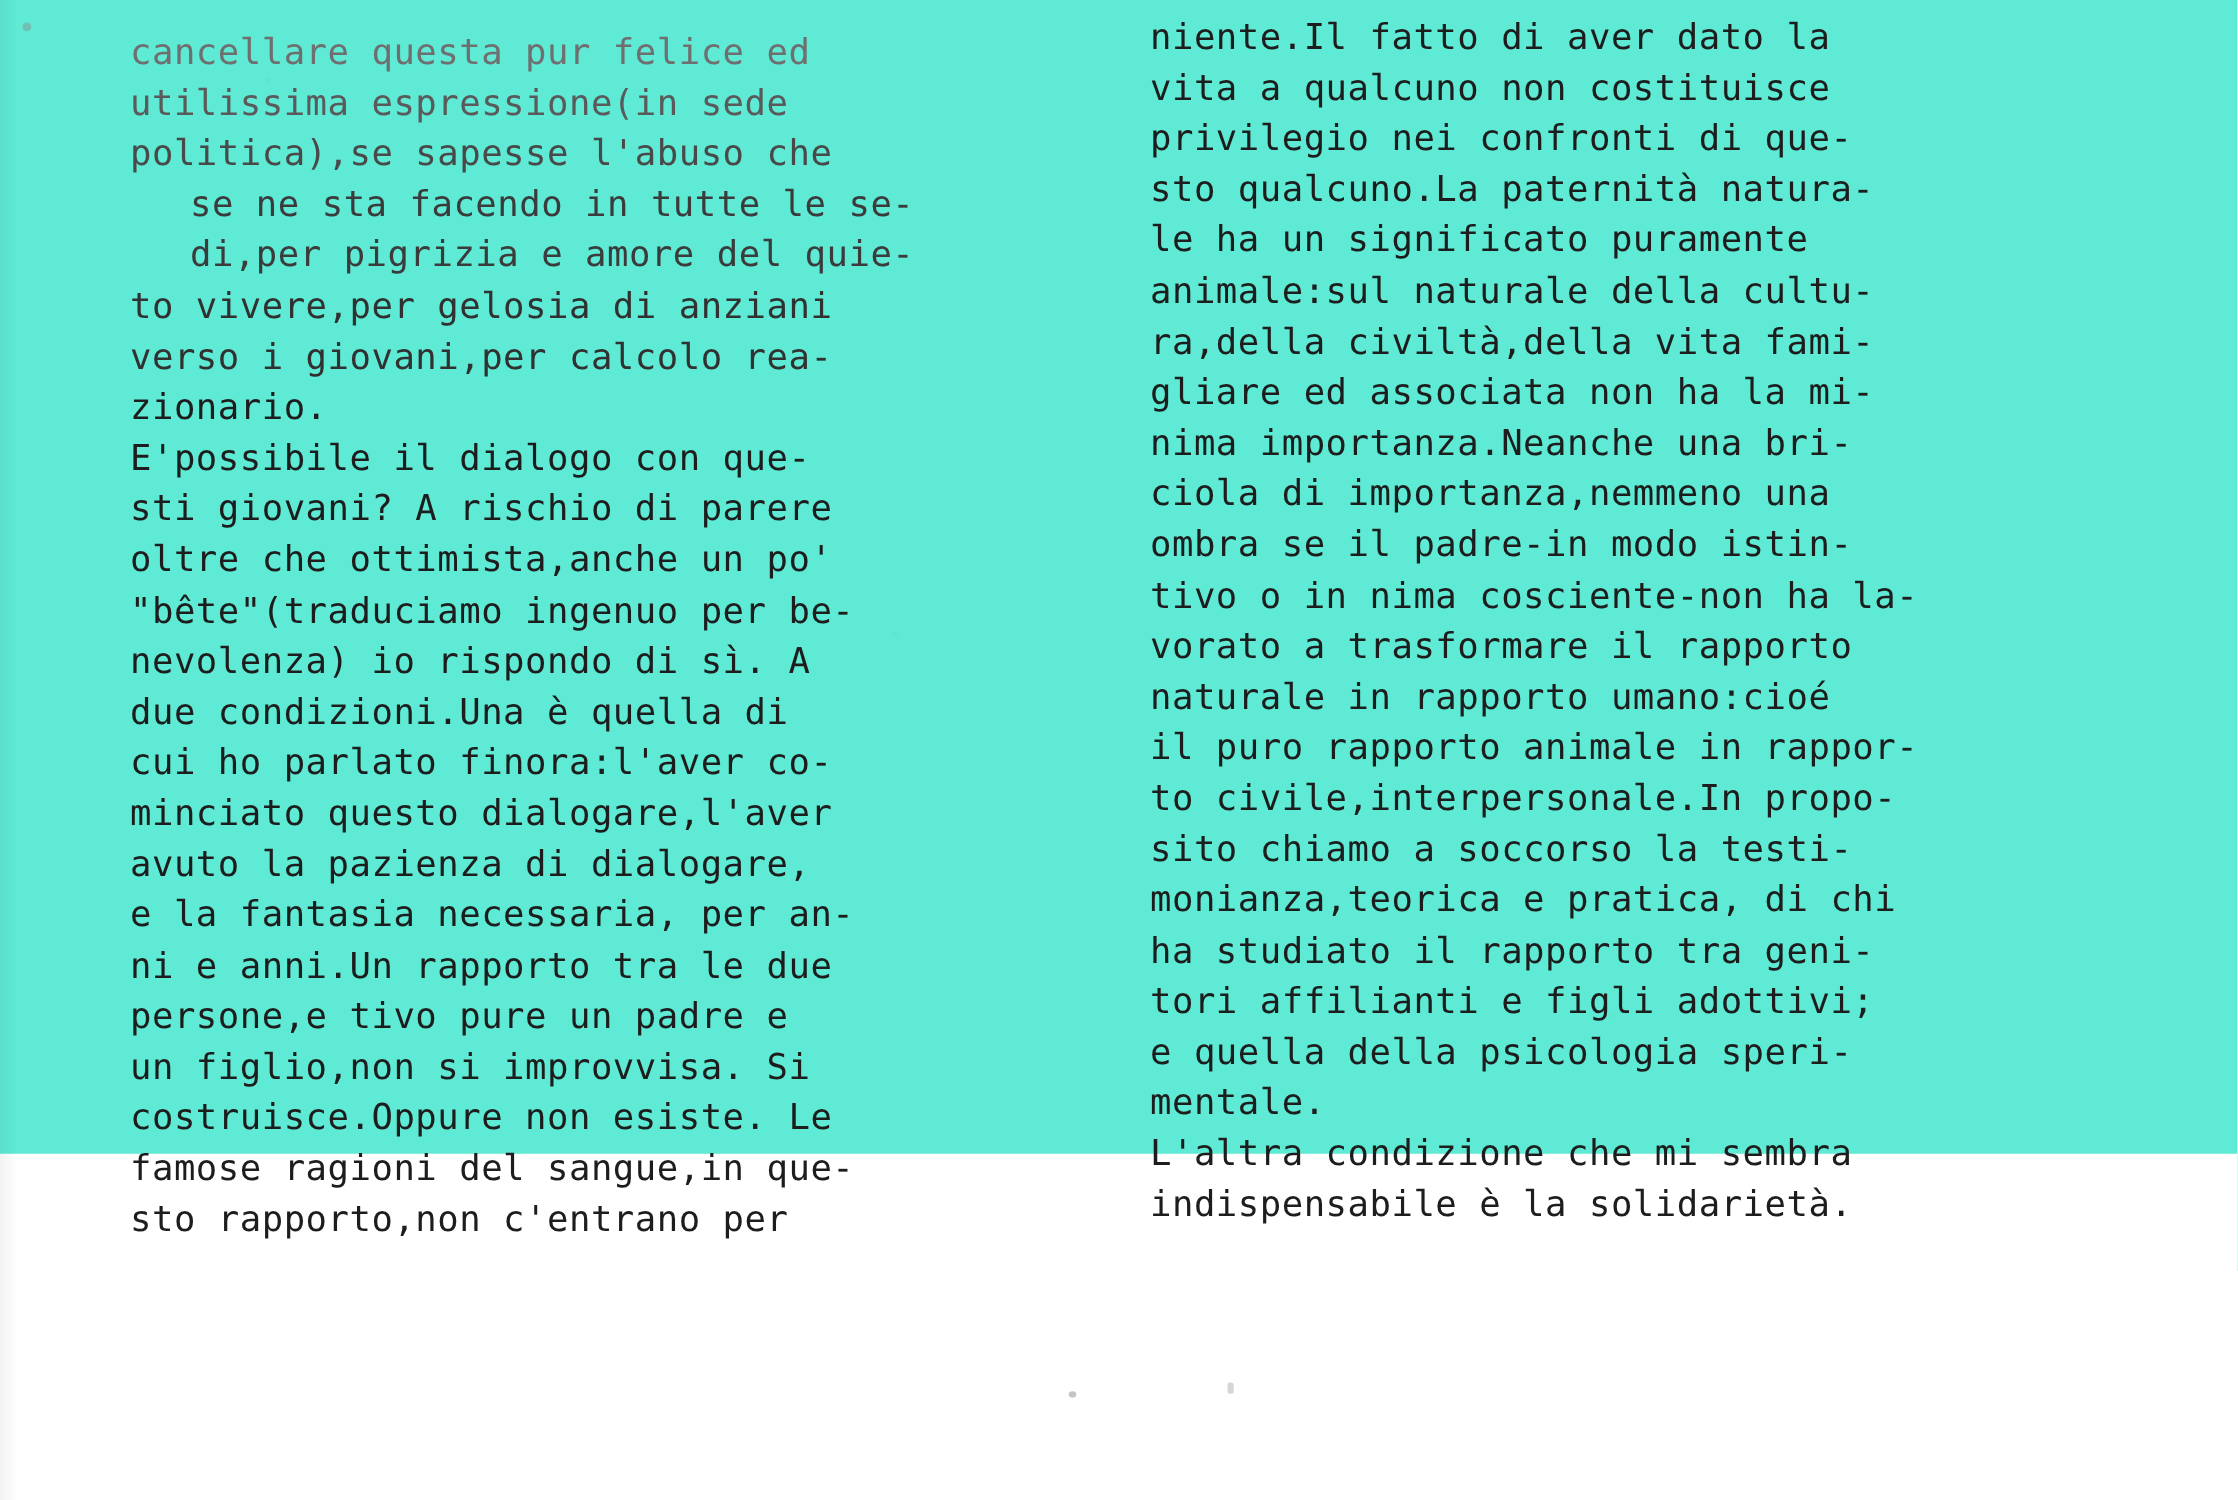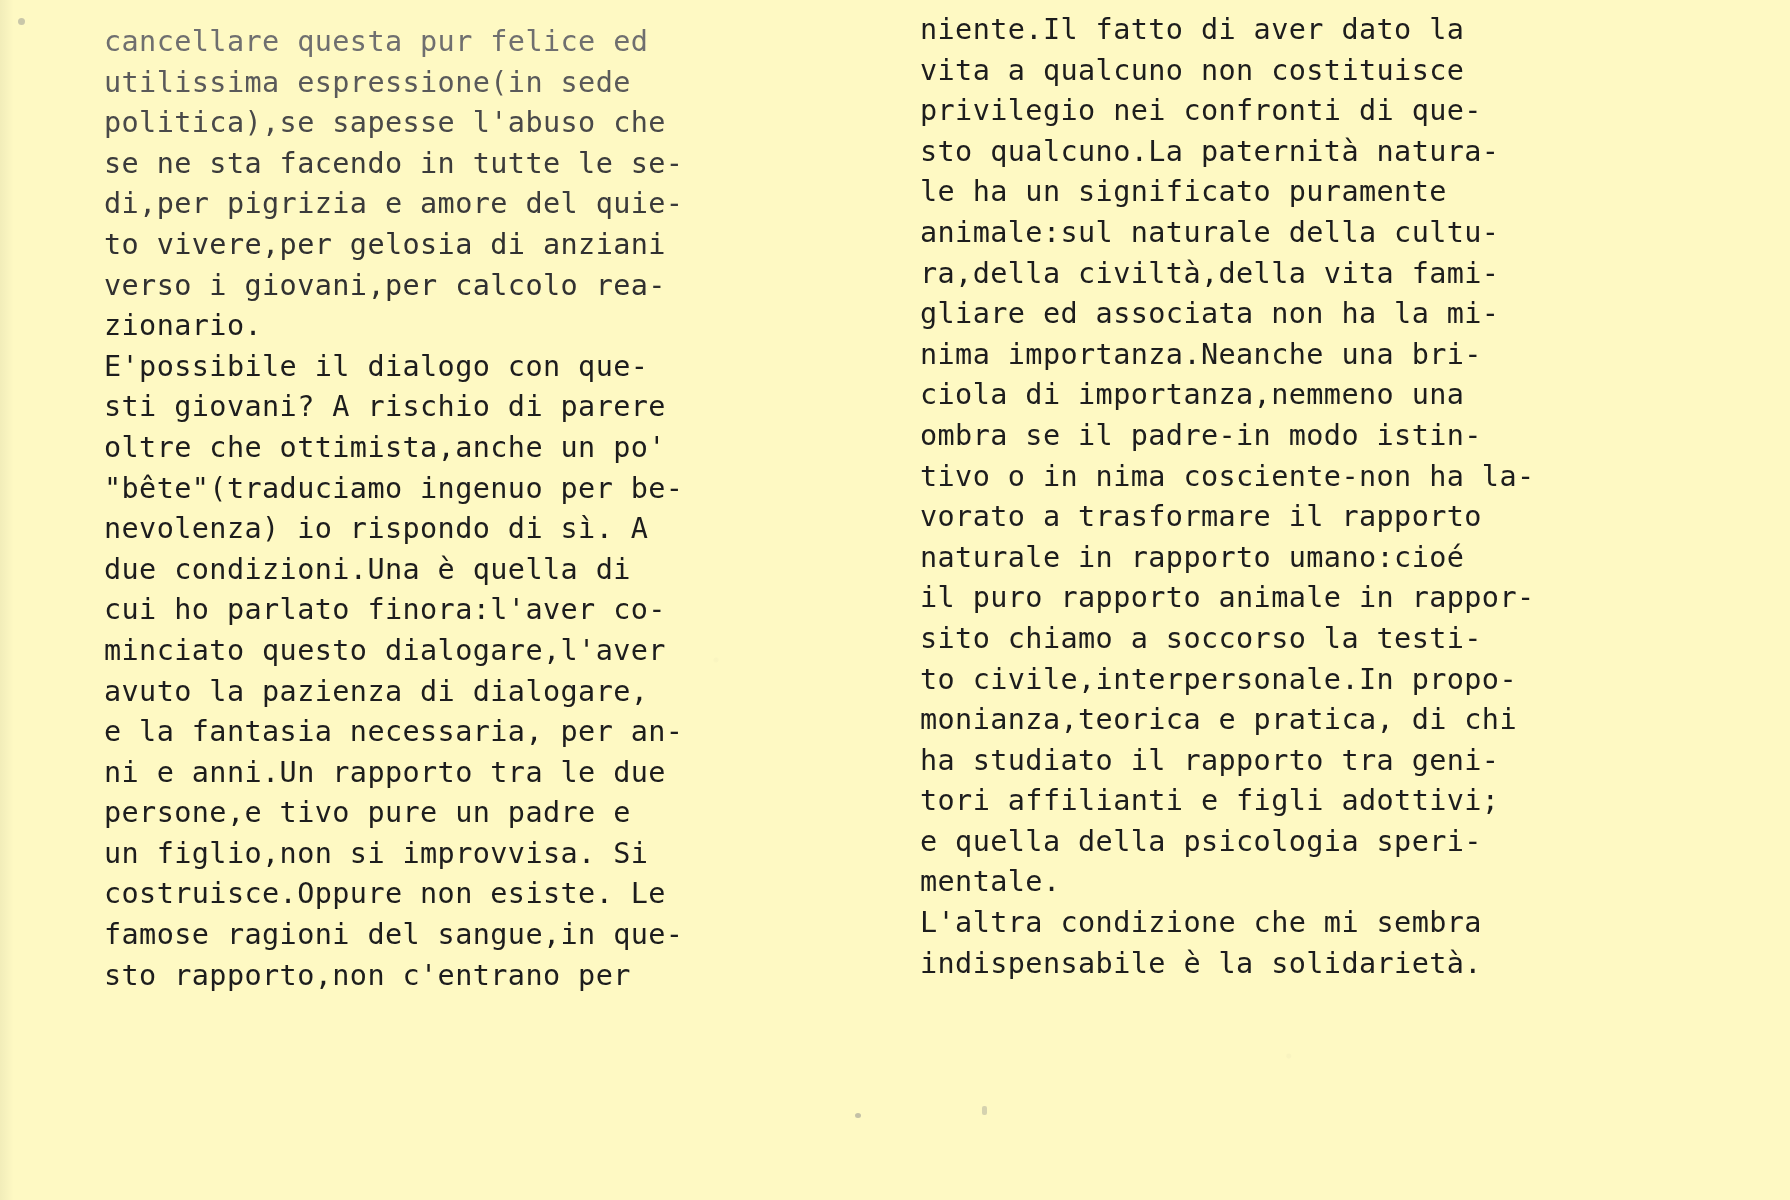--- a/index.html
+++ b/index.html
@@ -9,22 +9,22 @@
   }
   body {
     width: 1790px;
     height: 1200px;
     overflow: hidden;
     font-family: "DejaVu Sans Mono", monospace;
   }
   .page {
     position: relative;
     width: 1790px;
-    height: 1200px;
-    background: #fef9c3;
+    height: 923px;
+    background: #5eead4;
   }
   
   .scan-noise {
     position: absolute;
     inset: 0;
     pointer-events: none;
     background:
       radial-gradient(circle at 12% 7%, rgba(120,120,120,0.05) 0 2px, transparent 3px),
       radial-gradient(circle at 72% 88%, rgba(120,120,120,0.04) 0 2px, transparent 3px),
       radial-gradient(circle at 40% 55%, rgba(120,120,120,0.03) 0 2px, transparent 3px);
@@ -54,21 +54,21 @@
     font-size: 28.5px;
     line-height: 40.6px;
     letter-spacing: 0.4px;
     color: #1d1d1d;
     white-space: pre;
   }
   
   .fade-1 { color: #6f6f6f; }
   .fade-2 { color: #5a5a5a; }
   .fade-3 { color: #494949; }
-  .fade-4 { color: #3b3b3b; }
+  .fade-4 { color: #3b3b3b; margin-left: 48px; }
   .fade-5 { color: #313131; }
 
   .mark {
     position: absolute;
     background: #8a8a8a;
     border-radius: 50%;
     opacity: 0.45;
   }
   .mark-tl { left: 18px; top: 18px; width: 7px; height: 7px; }
   .mark-left-dot { left: 855px; top: 1113px; width: 6px; height: 5px; opacity: 0.5; }
@@ -129,22 +129,22 @@
       <div class="line">animale:sul naturale della cultu-</div>
       <div class="line">ra,della civiltà,della vita fami-</div>
       <div class="line">gliare ed associata non ha la mi-</div>
       <div class="line">nima importanza.Neanche una bri-</div>
       <div class="line">ciola di importanza,nemmeno una</div>
       <div class="line">ombra se il padre-in modo istin-</div>
       <div class="line">tivo o in nima cosciente-non ha la-</div>
       <div class="line">vorato a trasformare il rapporto</div>
       <div class="line">naturale in rapporto umano:cioé</div>
       <div class="line">il puro rapporto animale in rappor-</div>
+      <div class="line">to civile,interpersonale.In propo-</div>
       <div class="line">sito chiamo a soccorso la testi-</div>
-      <div class="line">to civile,interpersonale.In propo-</div>
       <div class="line">monianza,teorica e pratica, di chi</div>
       <div class="line">ha studiato il rapporto tra geni-</div>
       <div class="line">tori affilianti e figli adottivi;</div>
       <div class="line">e quella della psicologia speri-</div>
       <div class="line">mentale.</div>
       <div class="line">L'altra condizione che mi sembra</div>
       <div class="line">indispensabile è la solidarietà.</div>
     </div>
 
   </div>

